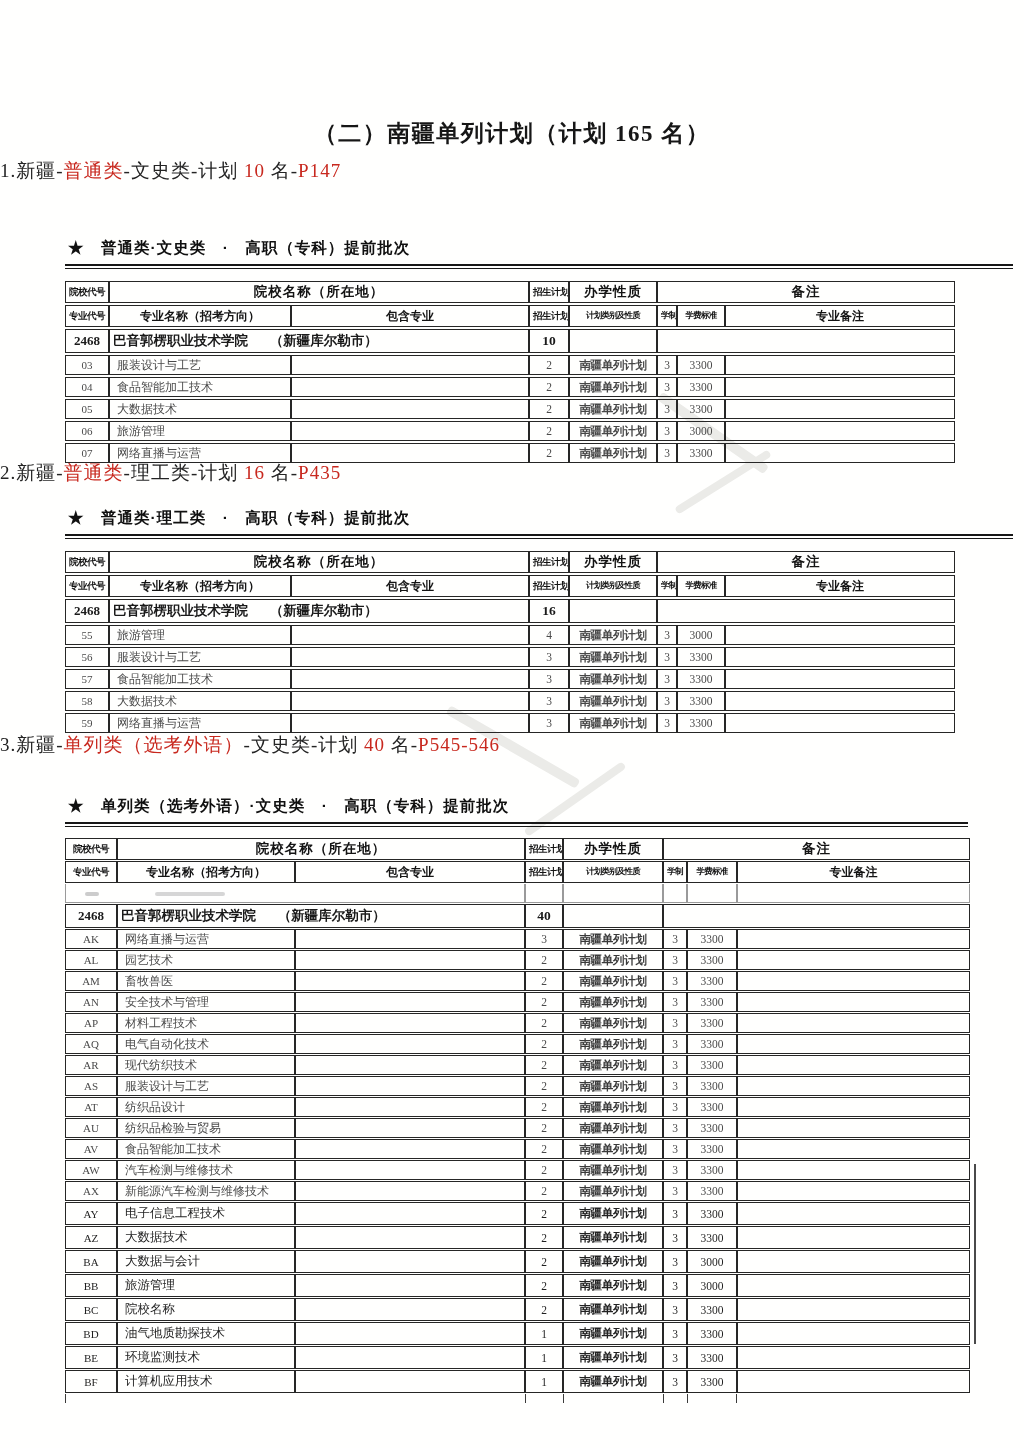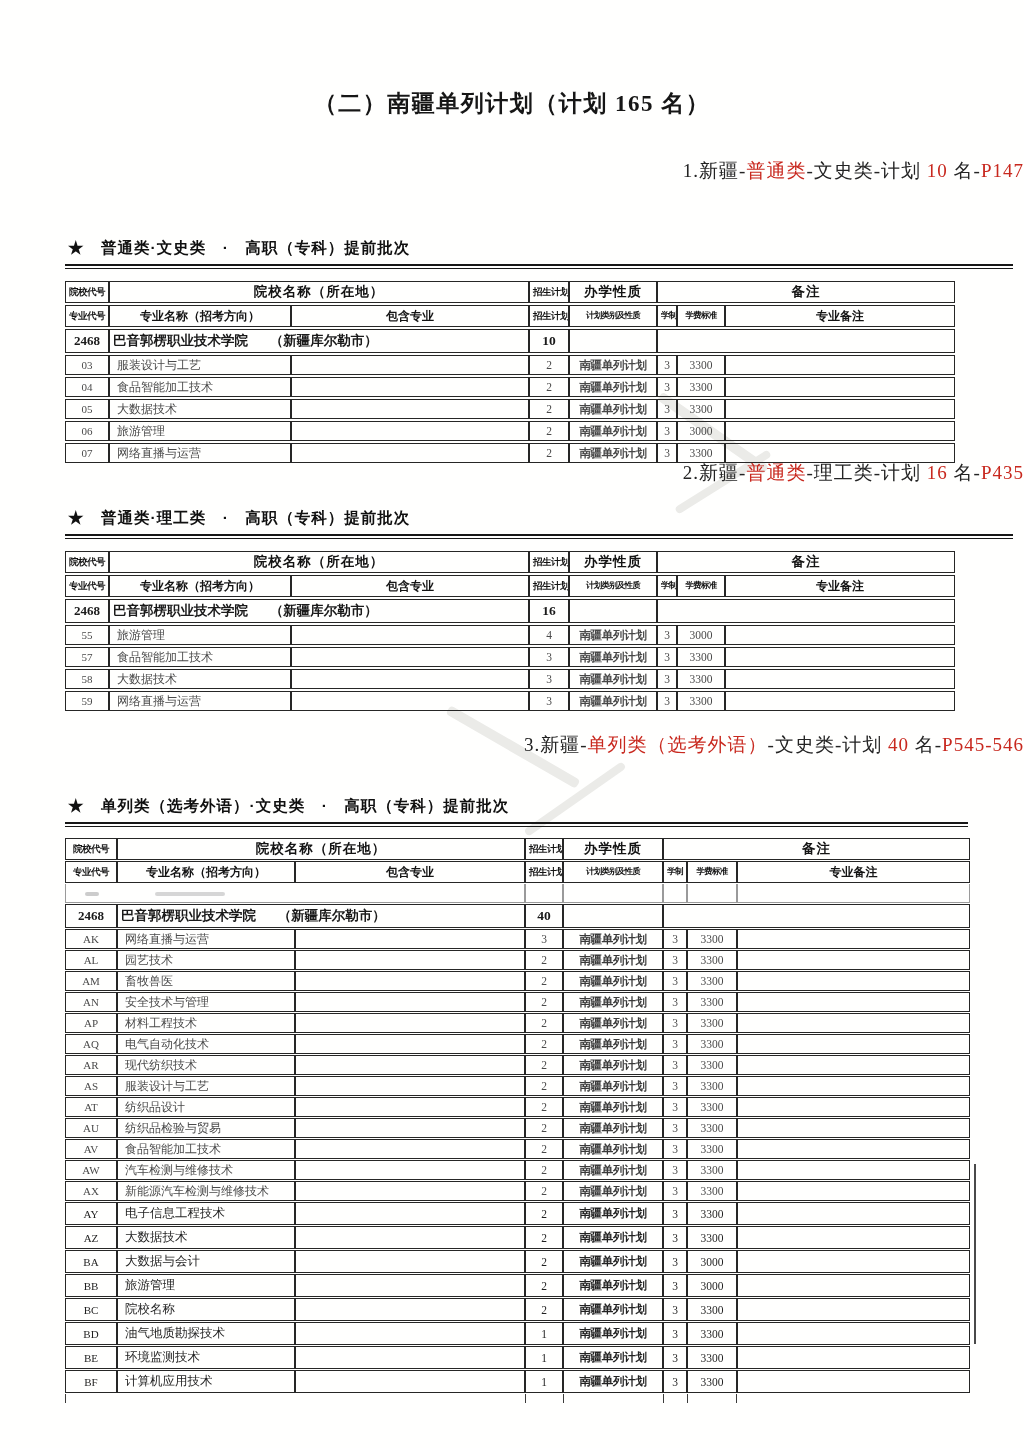--- a/index.html
+++ b/index.html
@@ -7,25 +7,25 @@
   .page{position:relative;width:1024px;height:1448px;background:#fffffe;overflow:hidden;
         font-family:"Liberation Serif",serif;color:var(--ink);}
   
   .watermark{position:absolute;left:0;top:0;width:100%;height:100%;pointer-events:none;}
   .wm-bar{position:absolute;background:#ebebe8;border-radius:4px;}
   .wm1{left:648px;top:428px;width:130px;height:10px;transform:rotate(35deg);}
   .wm2{left:668px;top:478px;width:110px;height:8px;transform:rotate(-32deg);}
   .wm3{left:438px;top:742px;width:150px;height:10px;transform:rotate(30deg);}
   .wm4{left:515px;top:795px;width:120px;height:8px;transform:rotate(-35deg);}
   
-  .doc-title{position:absolute;top:88px;left:0;width:100%;text-align:center;
+  .doc-title{position:absolute;top:118px;left:0;width:100%;text-align:center;
              font-size:23px;font-weight:bold;letter-spacing:1.5px;color:#161616;}
   .section{position:absolute;left:0;width:1024px;}
   .s0{top:158px}.s1{top:460px}.s2{top:732px}
-  .subtitle{text-align:right;font-size:19px;letter-spacing:1px;color:#242424;}
+  .subtitle{text-align:left;font-size:19px;letter-spacing:1px;color:#242424;}
   .subtitle .red{color:var(--red);}
   .caption{font-family:"Liberation Sans",sans-serif;font-weight:bold;font-size:15.5px;
            letter-spacing:1px;color:#101010;margin:54px 0 0 68px;}
   .s1 .caption{margin-top:22px}
   .s2 .caption{margin-top:38px}
   .double-rule{margin:5px 0 0 65px;width:948px;height:2px;
                border-top:2.6px solid #171717;border-bottom:1.3px solid #171717;}
   .s2 .double-rule{width:903px;}
   
   table.plan-table{margin:10px 0 0 65px;border-collapse:separate;border-spacing:0 2px;table-layout:fixed;}
@@ -250,20 +250,30 @@
               <td class="code">55</td>
               <td class="major">旅游管理</td>
               <td class="included"></td>
               <td class="num">4</td>
               <td class="type">南疆单列计划</td>
               <td class="num">3</td>
               <td class="num">3000</td>
               <td class="remark"></td>
             </tr>
             <tr class="data">
+              <td class="code">56</td>
+              <td class="major">服装设计与工艺</td>
+              <td class="included"></td>
+              <td class="num">3</td>
+              <td class="type">南疆单列计划</td>
+              <td class="num">3</td>
+              <td class="num">3300</td>
+              <td class="remark"></td>
+            </tr>
+            <tr class="data">
               <td class="code">57</td>
               <td class="major">食品智能加工技术</td>
               <td class="included"></td>
               <td class="num">3</td>
               <td class="type">南疆单列计划</td>
               <td class="num">3</td>
               <td class="num">3300</td>
               <td class="remark"></td>
             </tr>
             <tr class="data">

